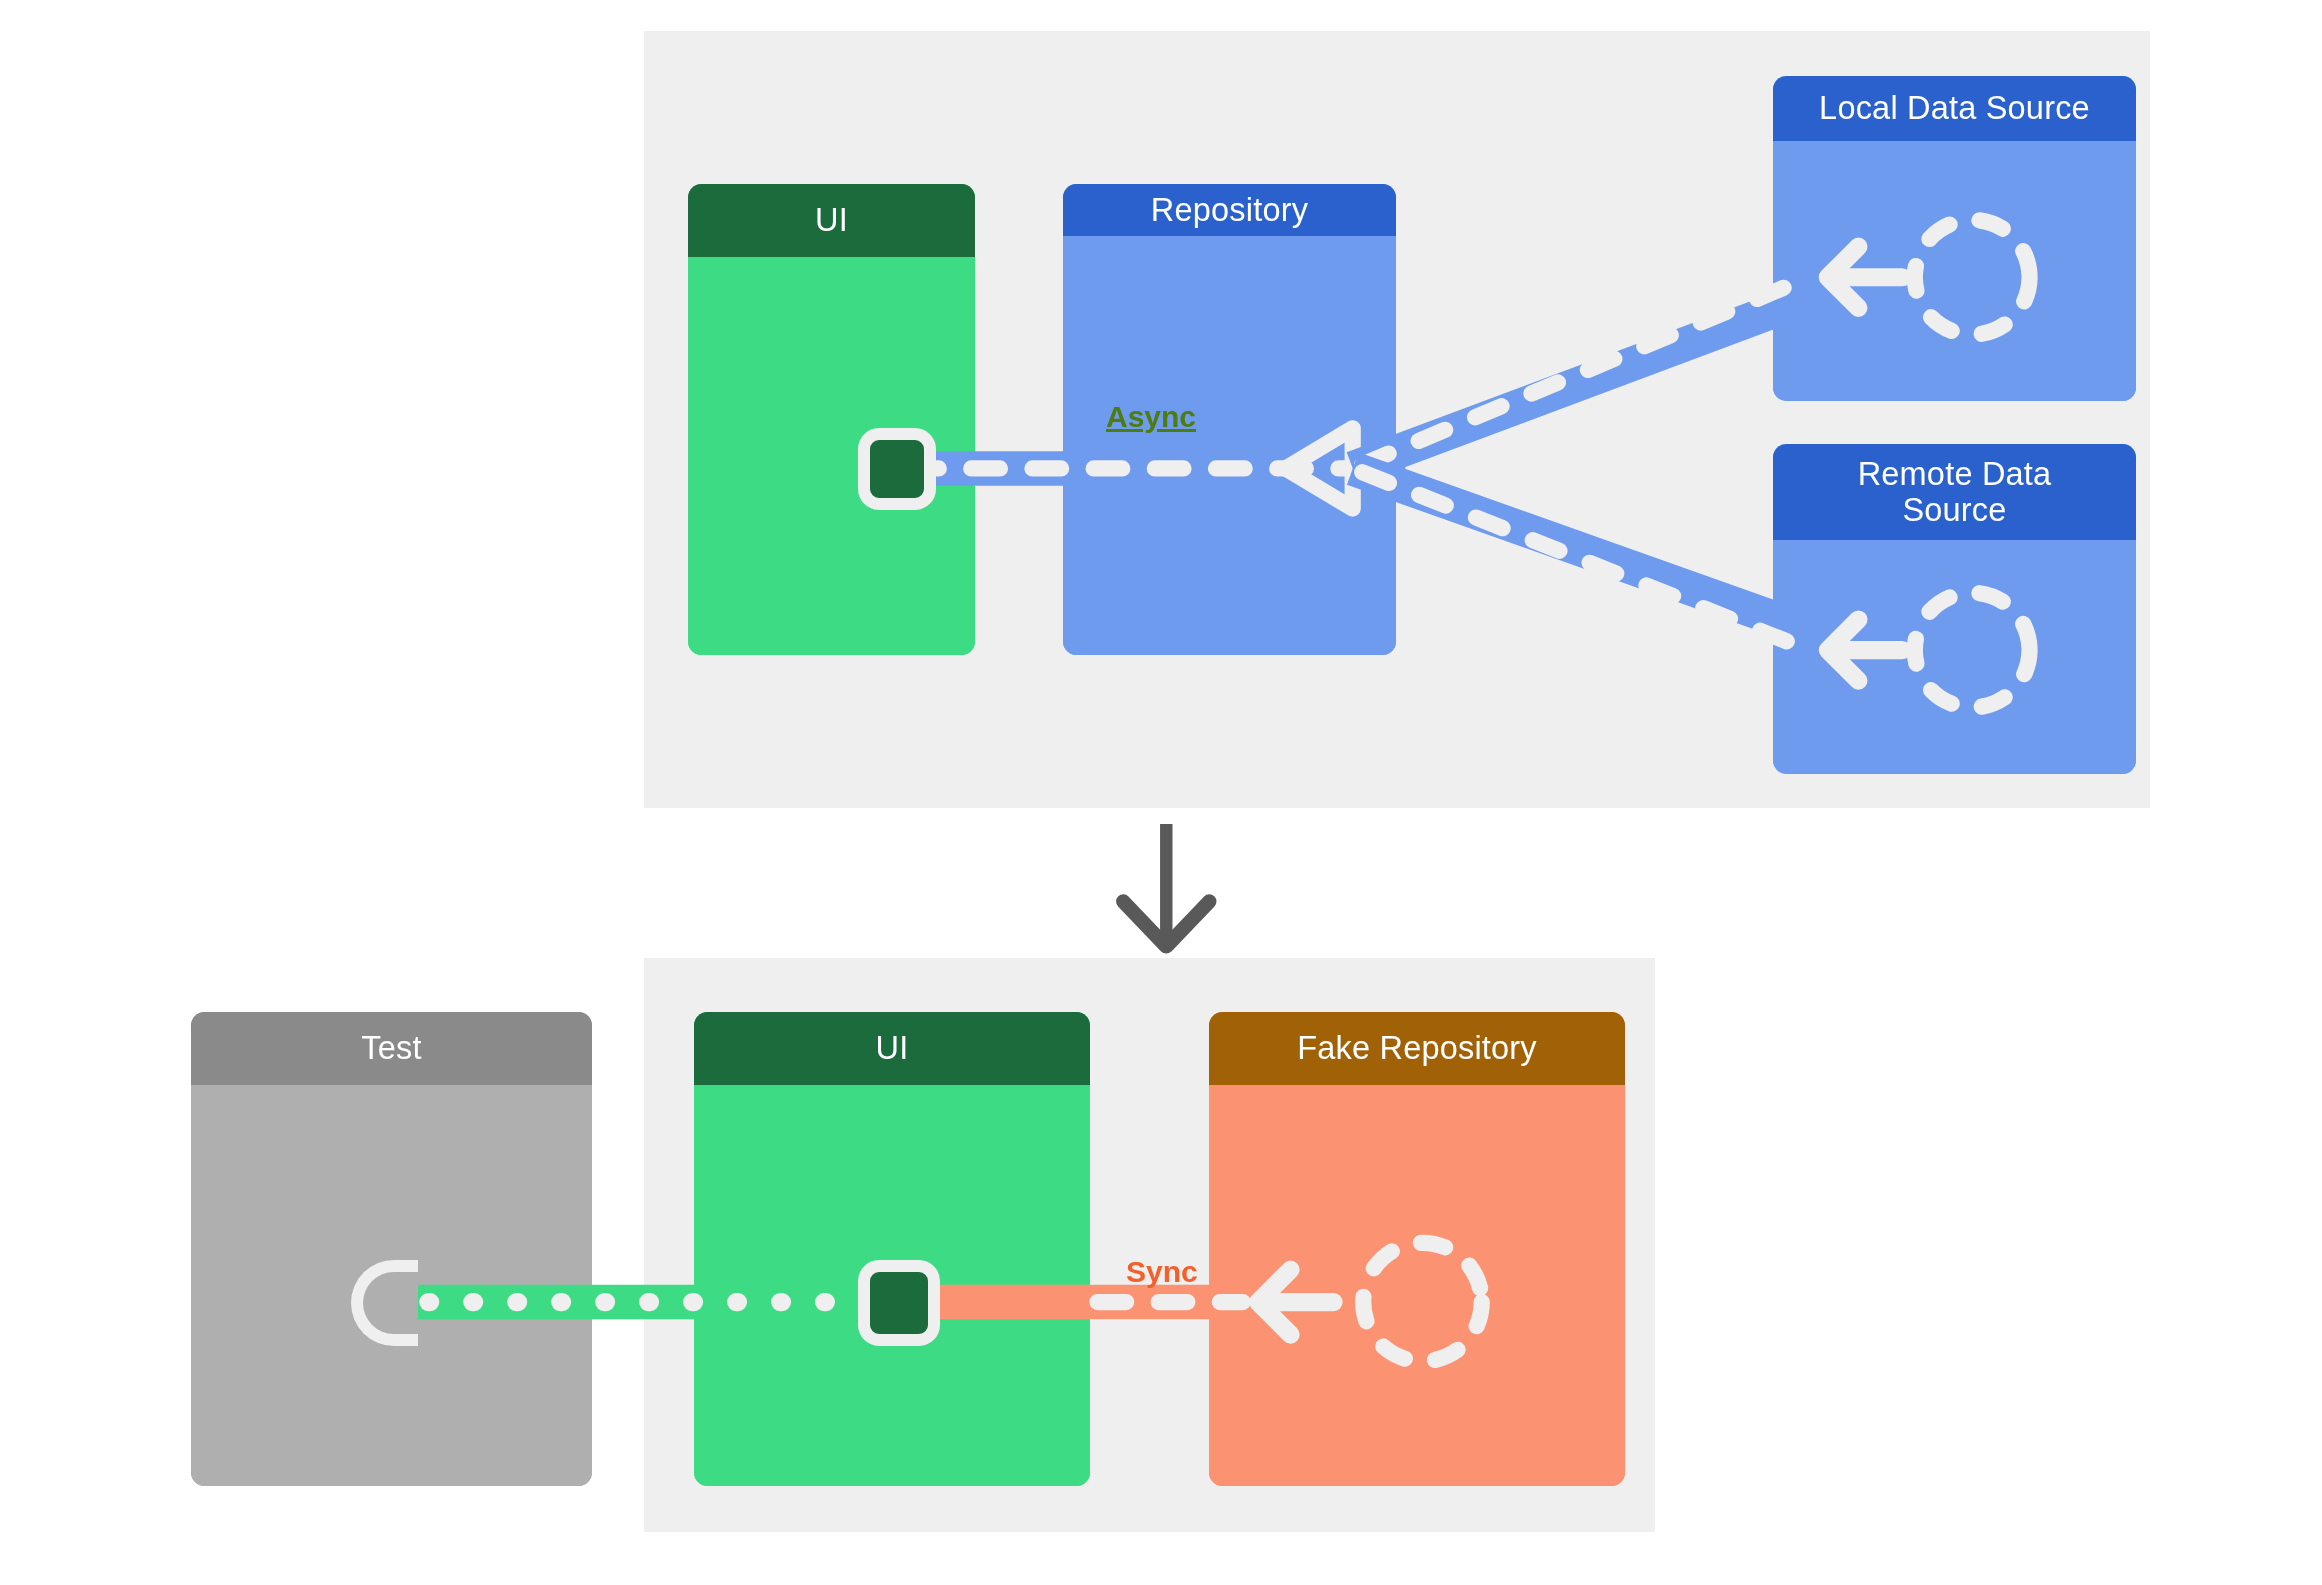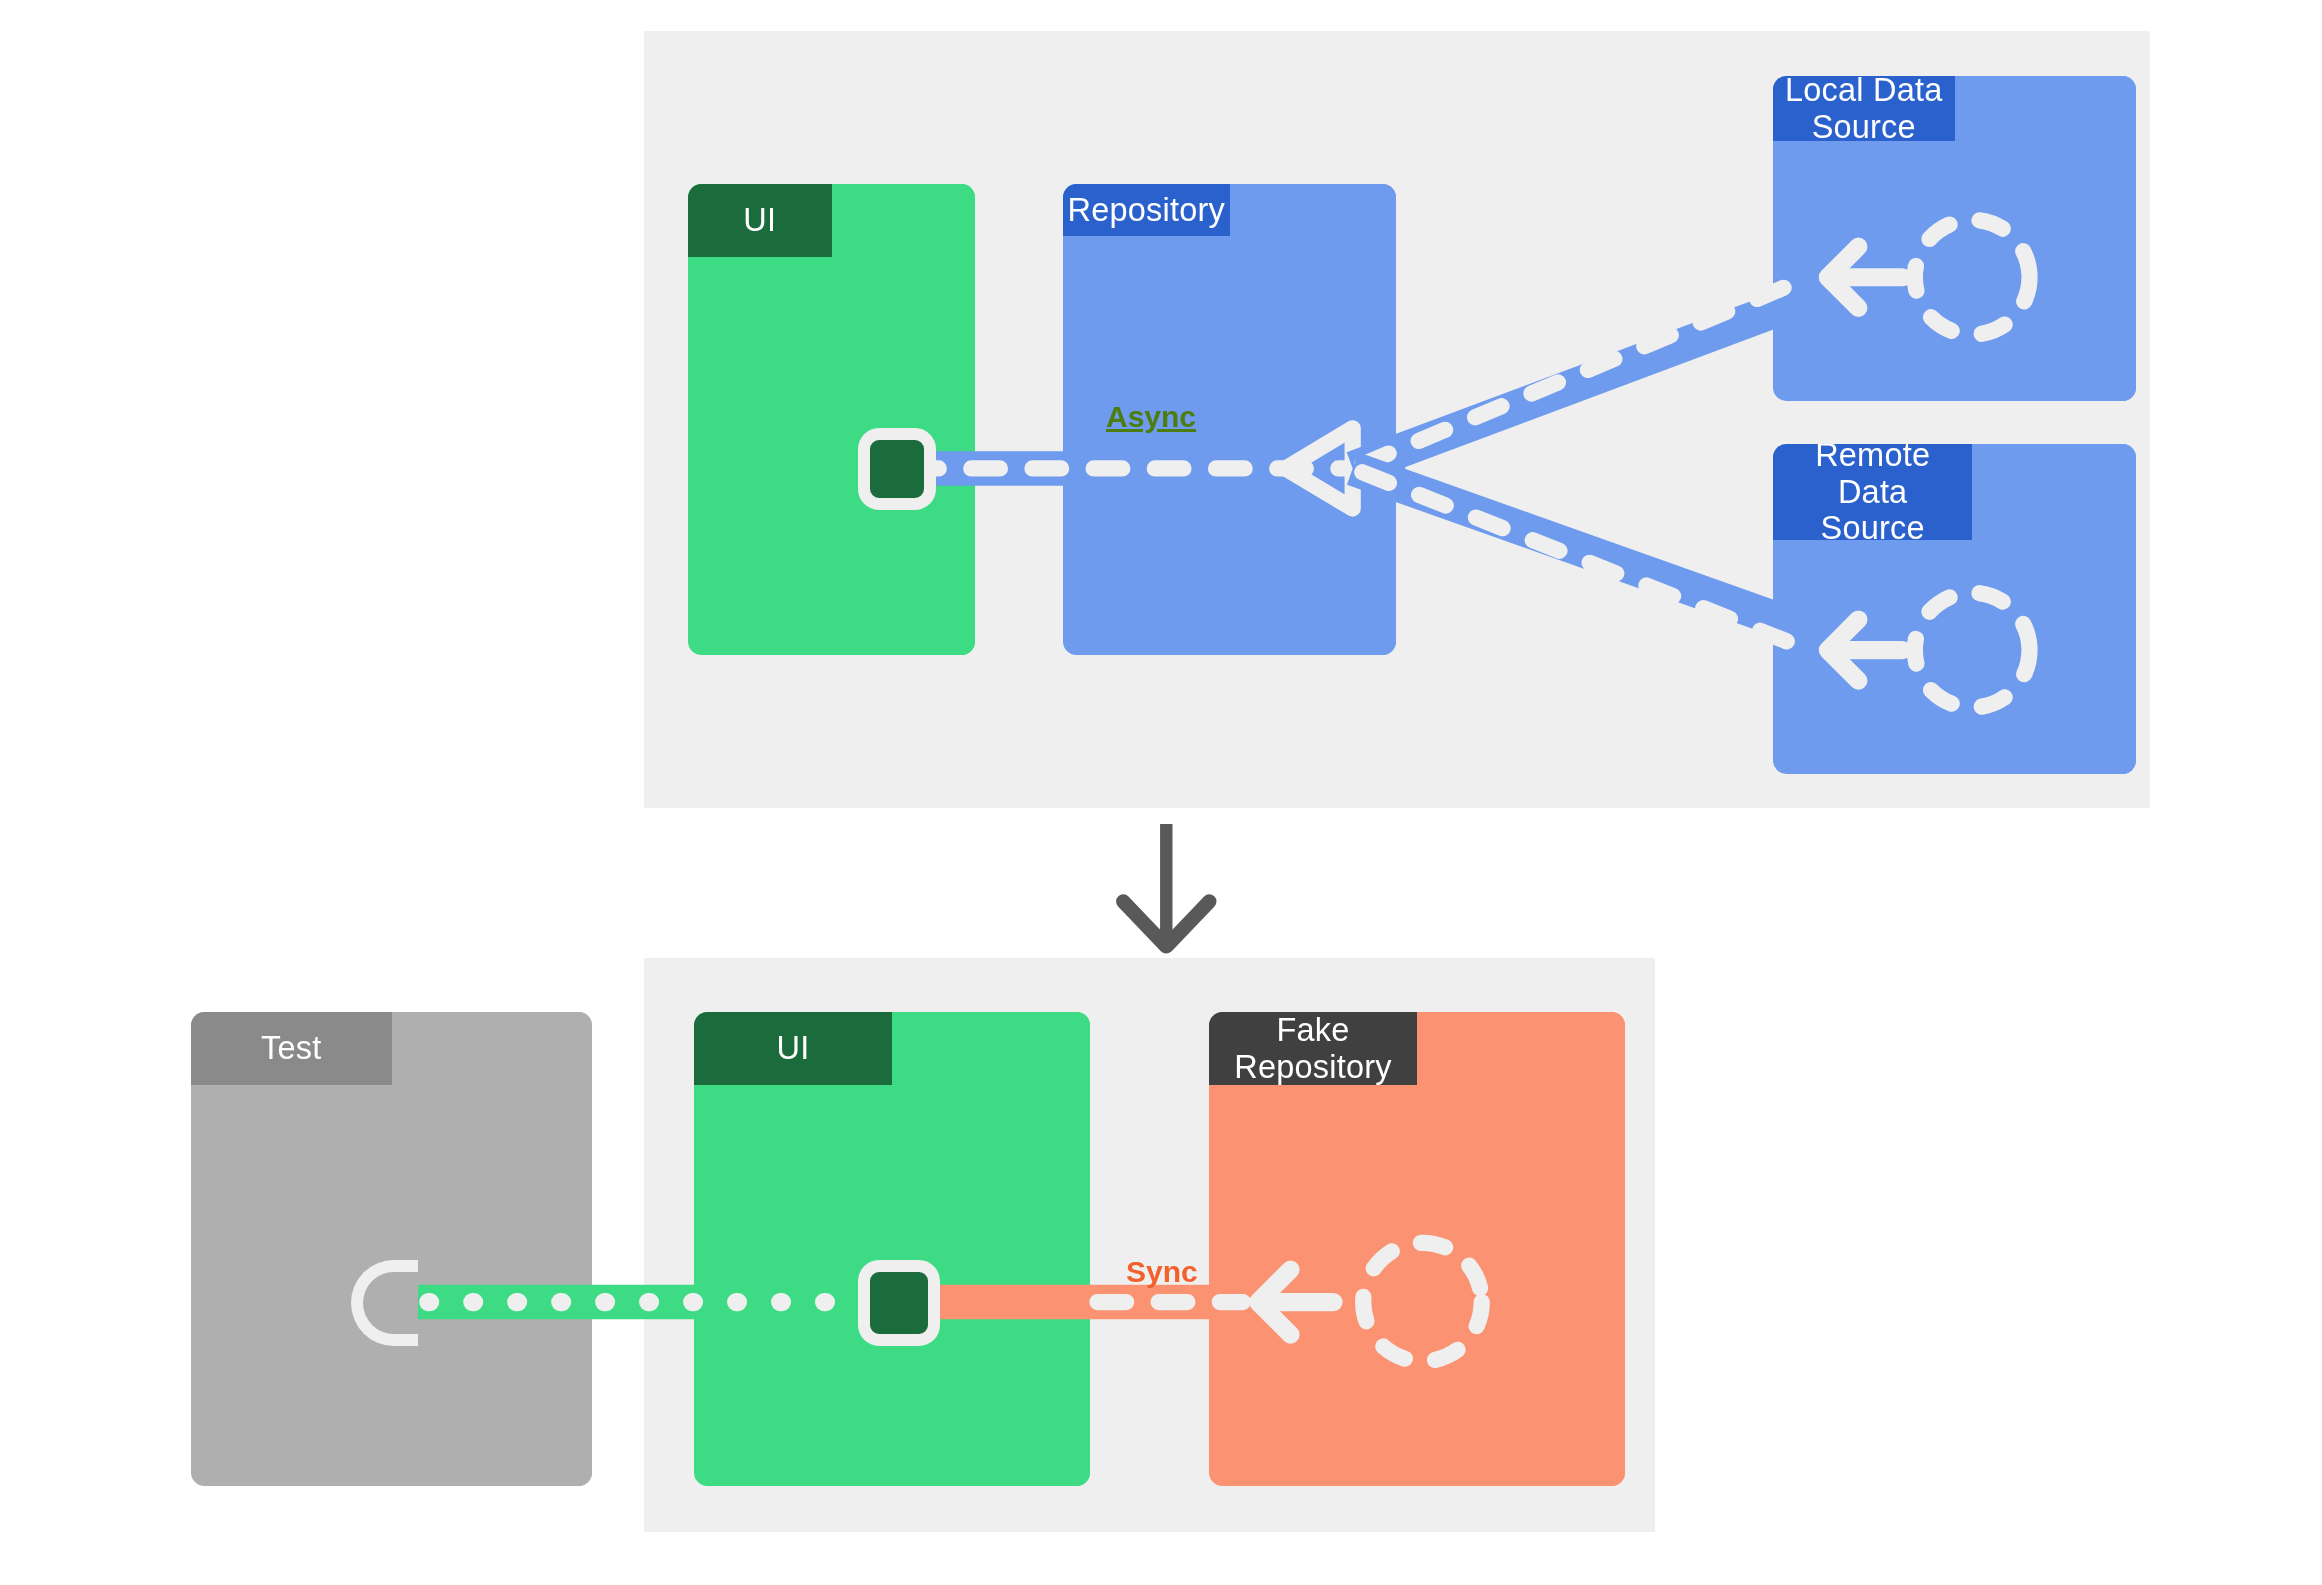--- a/index.html
+++ b/index.html
@@ -1,20 +1,20 @@
 <!DOCTYPE html>
 <html><head>
 <meta charset="utf-8">
 <style>
   html,body{margin:0;padding:0;background:#ffffff;}
   body{width:2323px;height:1586px;position:relative;overflow:hidden;
        font-family:"Liberation Sans","DejaVu Sans",sans-serif;}
   .stage{position:absolute;left:0;top:0;width:2323px;height:1586px;}
   .panel{position:absolute;background:#EFEFEF;}
-  .card{position:absolute;border-radius:13.4px;overflow:hidden;display:flex;flex-direction:row;}
+  .card{position:absolute;border-radius:13.4px;overflow:hidden;display:flex;flex-direction:column;}
   .card-header{width:100%;box-sizing:border-box;display:flex;align-items:center;justify-content:center;
                text-align:center;color:#ffffff;font-size:32.5px;line-height:1.12;font-weight:400;letter-spacing:0.2px;}
   .card-body{flex:1 1 auto;width:100%;}
   svg.overlay{position:absolute;left:0;top:0;width:2323px;height:1586px;pointer-events:none;}
   .lbl{position:absolute;font-weight:bold;font-size:30px;white-space:nowrap;}
   .lbl-async{color:#4d7c0f;text-decoration:underline;}
   .lbl-sync{color:#F4602C;}
   .plug{position:absolute;box-sizing:border-box;background:#1C6B3C;border:12.4px solid #EFEFEF;border-radius:21px;}
   .socket{position:absolute;box-sizing:border-box;border:12.4px solid #EFEFEF;border-right:none;
           border-top-left-radius:955px;border-bottom-left-radius:955px;background:#AFAFAF;}
@@ -64,21 +64,21 @@
   </div>
 
   <div class="card" style="left:694px;top:1012px;width:396px;height:474px;background:#3DDC84;">
     <div class="card-header" style="background:#1C6B3C;height:73px;">
       <span>UI</span>
     </div>
     <div class="card-body" style="background:#3DDC84;"></div>
   </div>
 
   <div class="card" style="left:1209px;top:1012px;width:416px;height:474px;background:#FB9272;">
-    <div class="card-header" style="background:#404040;height:73px;align-items:center;">
+    <div class="card-header" style="background:#a16207;height:73px;align-items:center;">
       <span>Fake Repository</span>
     </div>
     <div class="card-body" style="background:#FB9272;"></div>
   </div>
 
   <svg class="overlay" viewBox="0 0 2430 1659">
 
     <line x1="945" y1="490" x2="1470" y2="490" stroke="#6E9BEE" stroke-width="36"></line>
     <line x1="952" y1="490" x2="1460" y2="490" stroke="#EFEFEF" stroke-width="17" stroke-linecap="round" stroke-dasharray="30 34"></line>
 

